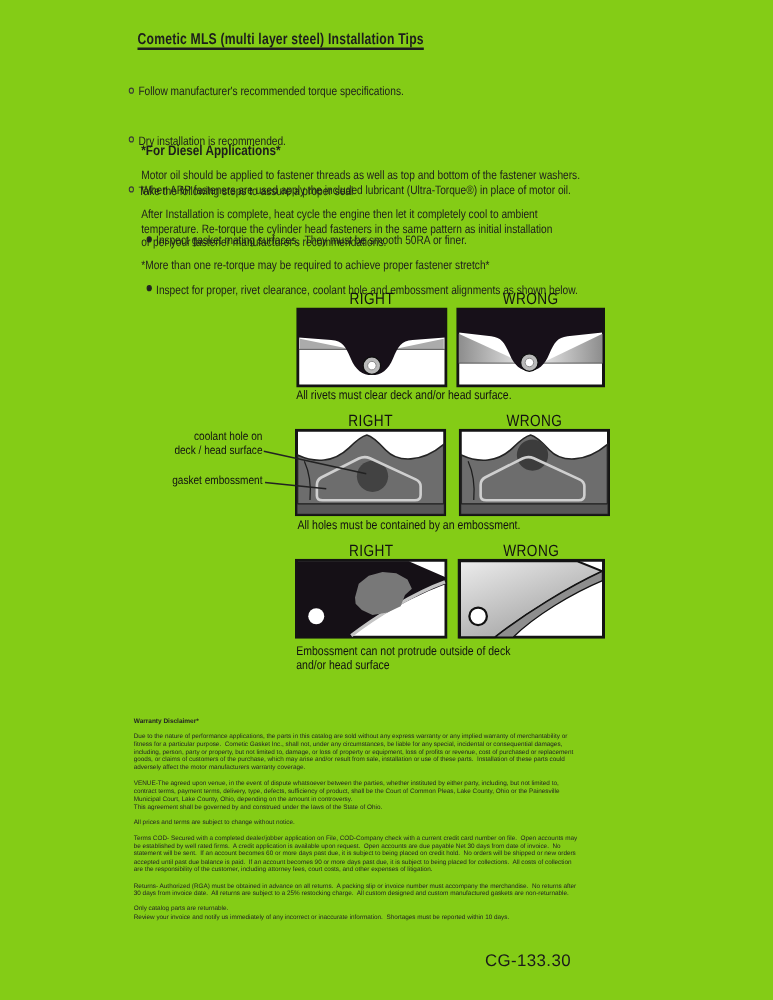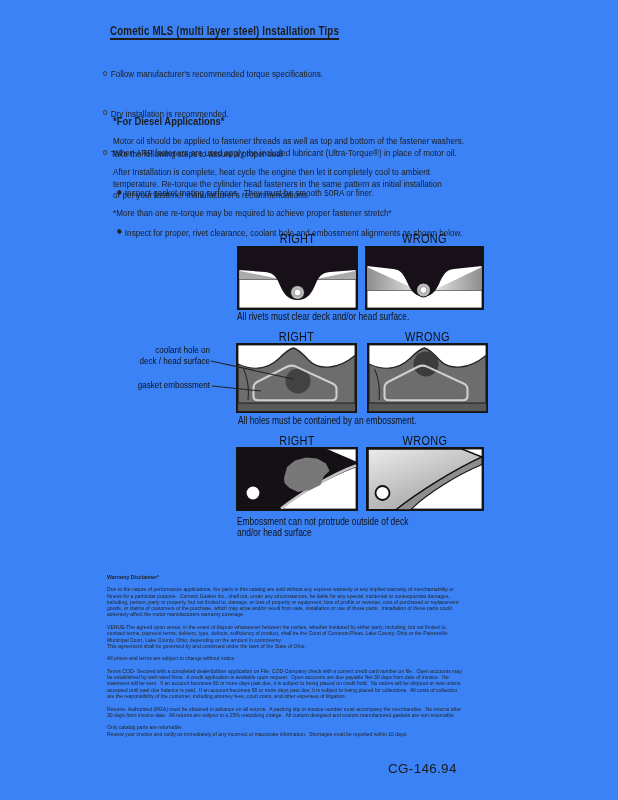--- a/index.html
+++ b/index.html
@@ -1,17 +1,17 @@
 <!DOCTYPE html>
 <html><head>
 <meta charset="utf-8">
 <style>
   html,body { margin:0; padding:0; background:#ffffff; }
   .page {
-    position:relative; width:618px; height:800px; background:#3b82f6;
+    position:relative; width:618px; height:800px; background:#84cc16;
     font-family:"Liberation Sans", sans-serif; color:#1d1d1d; overflow:hidden;
   }
   .title {
     position:absolute; left:110px; top:24px; margin:0;
     font-size:12.5px; font-weight:bold; white-space:nowrap; letter-spacing:0.2px;
     text-decoration:underline; text-decoration-thickness:1.5px; text-underline-offset:2.5px;
     transform:scaleX(0.78); transform-origin:0 0;
   }
   .bullets {
     position:absolute; left:103px; top:41px; width:480px;
@@ -201,15 +201,15 @@
 be established by well rated firms.  A credit application is available upon request.  Open accounts are due payable Net 30 days from date of invoice.  No
 statement will be sent.  If an account becomes 60 or more days past due, it is subject to being placed on credit hold.  No orders will be shipped or new orders
 accepted until past due balance is paid.  If an account becomes 90 or more days past due, it is subject to being placed for collections.  All costs of collection
 are the responsibility of the customer, including attorney fees, court costs, and other expenses of litigation.</p>
     <p>Returns- Authorized (RGA) must be obtained in advance on all returns.  A packing slip or invoice number must accompany the merchandise.  No returns after
 30 days from invoice date.  All returns are subject to a 25% restocking charge.  All custom designed and custom manufactured gaskets are non-returnable.</p>
     <p>Only catalog parts are returnable.
 Review your invoice and notify us immediately of any incorrect or inaccurate information.  Shortages must be reported within 10 days.</p>
   </div>
 
-  <div class="page-code">CG-146.94</div>
+  <div class="page-code">CG-133.30</div>
 
 </div>
 
 </body></html>

